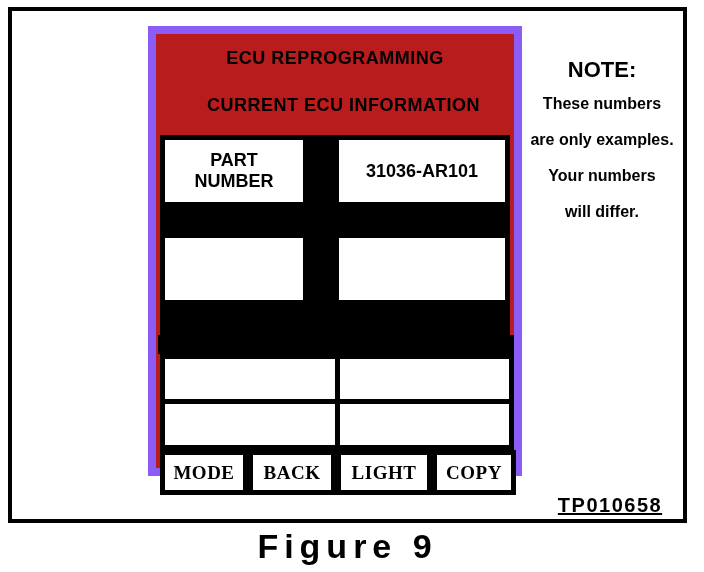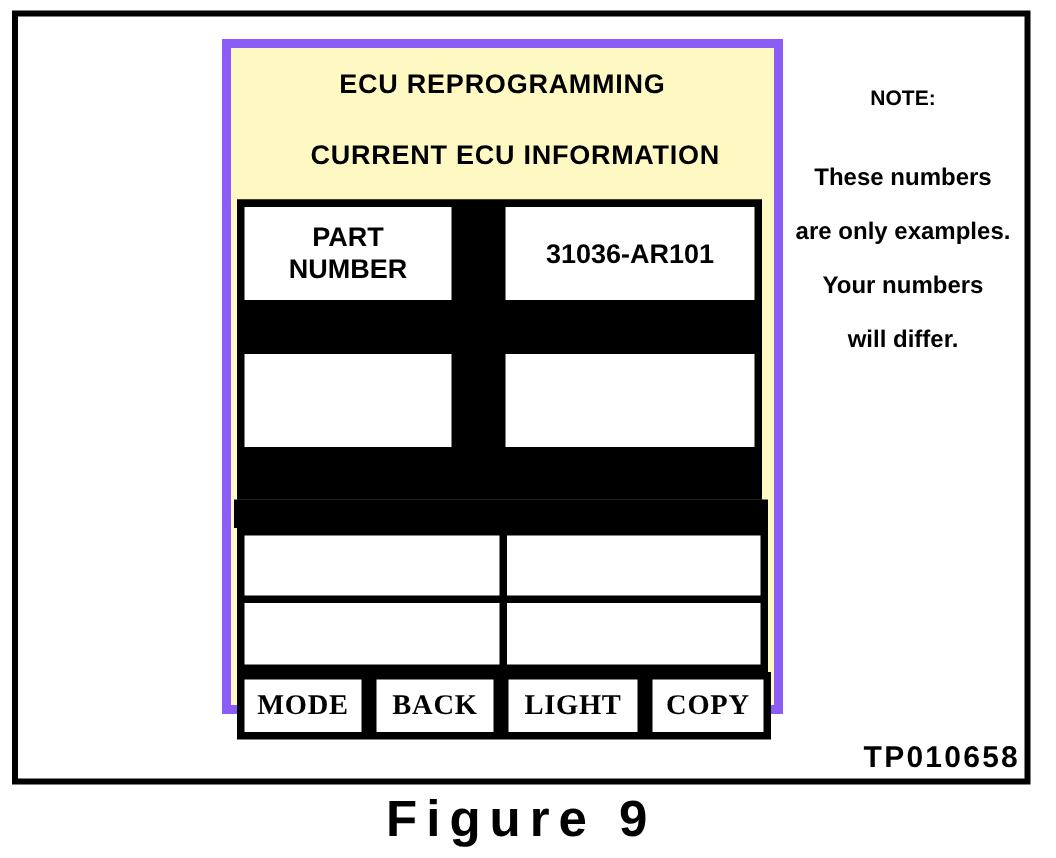--- a/index.html
+++ b/index.html
@@ -6,21 +6,21 @@
   html,body { background:#fff; }
   body { font-family:"Liberation Sans", sans-serif; color:#000; }
   .page { position:relative; width:704px; height:572px; background:#fff; overflow:hidden; }
 
   
   .outer-box { position:absolute; left:8px; top:7px; width:679px; height:516px;
                border:4px solid #000; background:#fff; }
 
   
   .screen-box { position:absolute; left:136px; top:15px; width:374px; height:450px;
-                border:6px solid #8b5cf6; background:#fef9c3; }
+                border:8px solid #8b5cf6; background:#b91c1c; }
 
   .screen-title, .screen-subtitle {
       position:absolute; left:0; right:0; text-align:center;
       font-size:18px; font-weight:bold; letter-spacing:0.5px; white-space:nowrap; }
   .screen-title { top:14px; }
   .screen-subtitle { top:61px;padding-left:17px; }
 
   
   .info-table { position:absolute; left:4px; top:101px; width:350px; height:200px;
                 background:#000; border:5px solid #000;
@@ -44,26 +44,26 @@
   .btn { position:absolute; top:0; height:45px; border:5px solid #000; background:#fff;
          display:flex; align-items:center; justify-content:center;
          font-size:19px; font-weight:bold; letter-spacing:0.5px; }
   .btn-mode  { left:4px;   width:88px; }
   .btn-back  { left:92px;  width:88px; }
   .btn-light { left:180px; width:96px; }
   .btn-copy  { left:276px; width:84px; }
 
   
   .note { position:absolute; left:510px; top:46px; width:160px; text-align:center; }
-  .note-heading { font-size:14px; font-weight:bold; margin-bottom:28px; }
+  .note-heading { font-size:22px; font-weight:bold; margin-bottom:3px; }
   .note-line { font-size:16px; font-weight:bold; line-height:36px; white-space:nowrap; }
 
   
-  .ref-code { position:absolute; left:528px; top:483px; width:140px; text-align:right;
-              font-size:20px; font-weight:bold; letter-spacing:1.5px; white-space:nowrap; }
+  .ref-code { position:absolute; left:528px; top:483px; width:140px; text-align:center;
+              font-size:20px; font-weight:bold; letter-spacing:1.5px; white-space:nowrap;text-decoration:underline; }
 
   
   .caption { position:absolute; left:8px; top:527px; width:679px; text-align:center;
              font-size:34px; font-weight:bold; letter-spacing:6px; }
 </style>
 </head>
 <body>
 
 <div class="page">
   <div class="outer-box">

